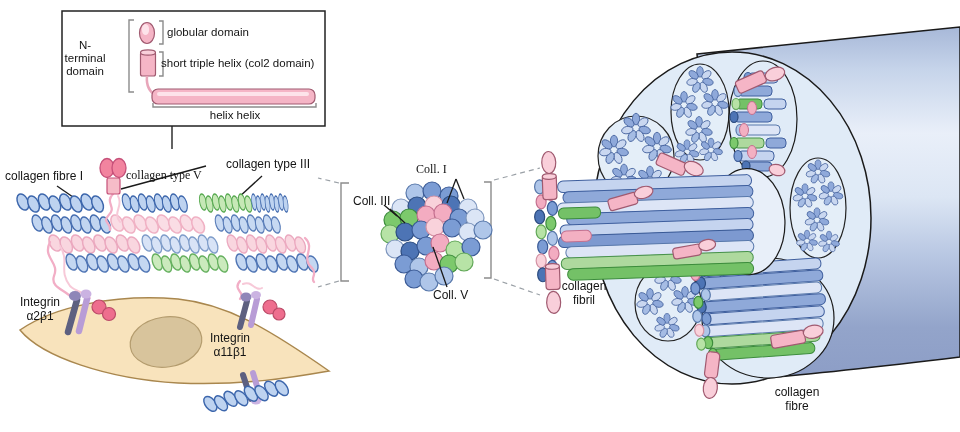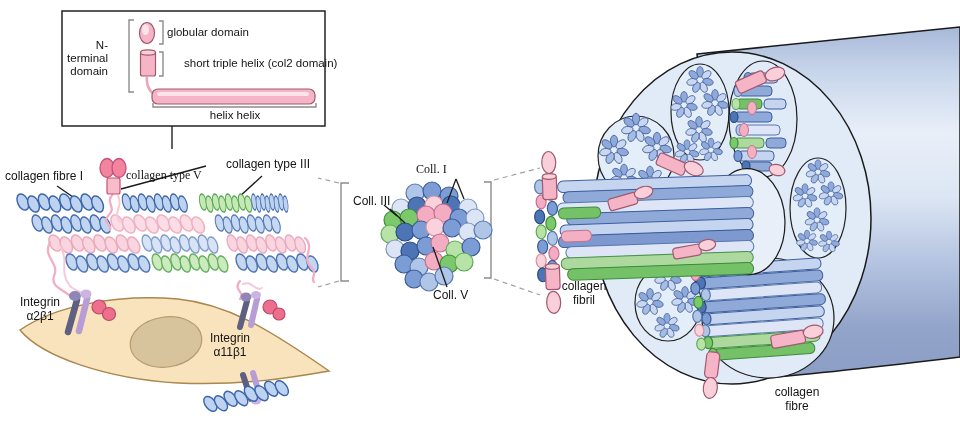--- a/index.html
+++ b/index.html
@@ -349,24 +349,24 @@
     <circle cx="279" cy="314" r="6" fill="#ee6e8e" stroke="#bb4b68" stroke-width="1.2"></circle>
   </g>
   <g>
     <path d="M243,375 L251,399" stroke="#5d6080" stroke-width="6" stroke-linecap="round" fill="none"></path>
     <path d="M253,373 L260,396" stroke="#b89cd6" stroke-width="6" stroke-linecap="round" fill="none"></path>
     <ellipse cx="256" cy="400" rx="5.5" ry="4.5" fill="#cbb3e2"></ellipse>
     <use href="#coil" class="cb" transform="translate(206,406) rotate(-14) scale(0.95,1)"></use>
   </g>
 </svg>
 
-<div class="lbl sm ctr" style="left:62px;top:39px;width:46px;text-align:right;">N-terminal
+<div class="lbl sm ctr" style="left:62px;top:39px;width:46px;">N-terminal
 domain</div>
 <div class="lbl sm" style="left:167px;top:26px;">globular domain</div>
-<div class="lbl sm" style="left:184px;top:57px;text-align:right;">short triple helix (col2 domain)</div>
+<div class="lbl sm" style="left:161px;top:57px;text-align:right;">short triple helix (col2 domain)</div>
 <div class="lbl sm ctr" style="left:153px;top:109px;width:164px;">helix helix</div>
 
 <div class="lbl" style="left:5px;top:169px;">collagen fibre I</div>
 <div class="lbl" style="left:126px;top:168px;font-family:Liberation Serif, serif;">collagen type V</div>
 <div class="lbl" style="left:226px;top:157px;">collagen type III</div>
 
 <div class="lbl ctr" style="left:14px;top:295px;width:52px;">Integrin
 α2β1</div>
 <div class="lbl ctr" style="left:202px;top:331px;width:56px;">Integrin
 α11β1</div>

